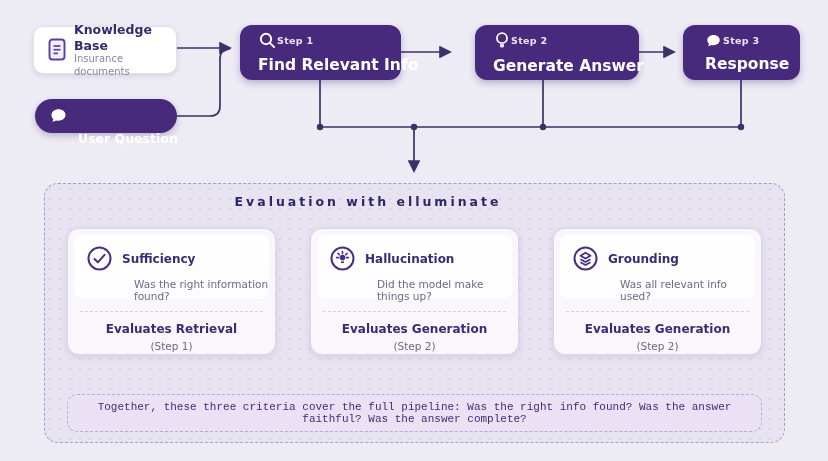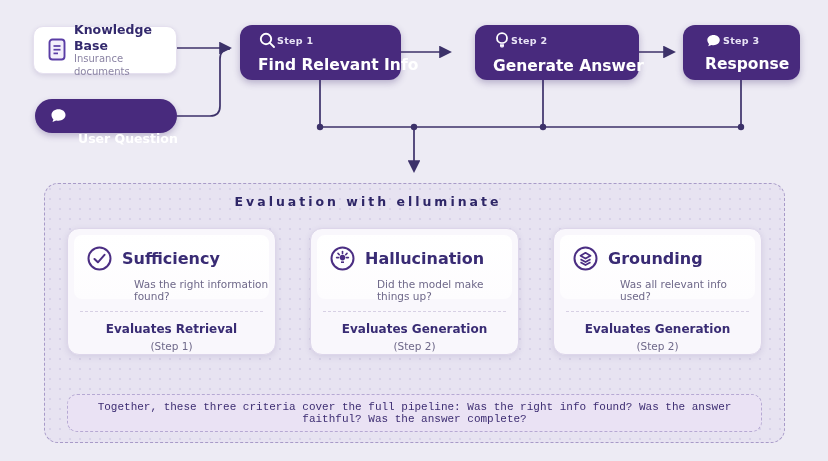--- a/index.html
+++ b/index.html
@@ -68,21 +68,21 @@
     box-shadow:0 2px 6px rgba(80,60,130,0.13);
     box-sizing:border-box;display:flex;flex-direction:column;
   }
   .card.c1{left:67px;} .card.c2{left:310px;} .card.c3{left:553px;}
   .card-panel{
     margin:6px 6px 0 6px;height:64px;border-radius:8px;
     background:linear-gradient(#ffffff,#fdfcfe);
     padding:10px 0 0 12px;box-sizing:border-box;
   }
   .card-head{display:flex;align-items:center;gap:9px;}
-  .card-title{font-size:16px;font-weight:800;color:#392b74;}
+  .card-title{font-size:12px;font-weight:800;color:#392b74;}
   .card-question{font-size:10.5px;color:#6e6889;margin-top:6px;margin-left:48px;}
   .card-divider{border-top:1.5px dashed #d7d0e4;margin:12px 12px 0 12px;}
   .card-evaluates{font-size:12px;font-weight:800;color:#392c74;text-align:center;margin-top:10px;}
   .card-stepref{font-size:10.5px;color:#6e6889;text-align:center;margin-top:4px;}
 
   
   .summary-note{
     position:absolute;left:67px;top:394px;width:695px;height:38px;
     background:#eae2f4;border:1.4px dashed #b6a9d3;border-radius:10px;
     box-sizing:border-box;display:flex;align-items:center;justify-content:center;

